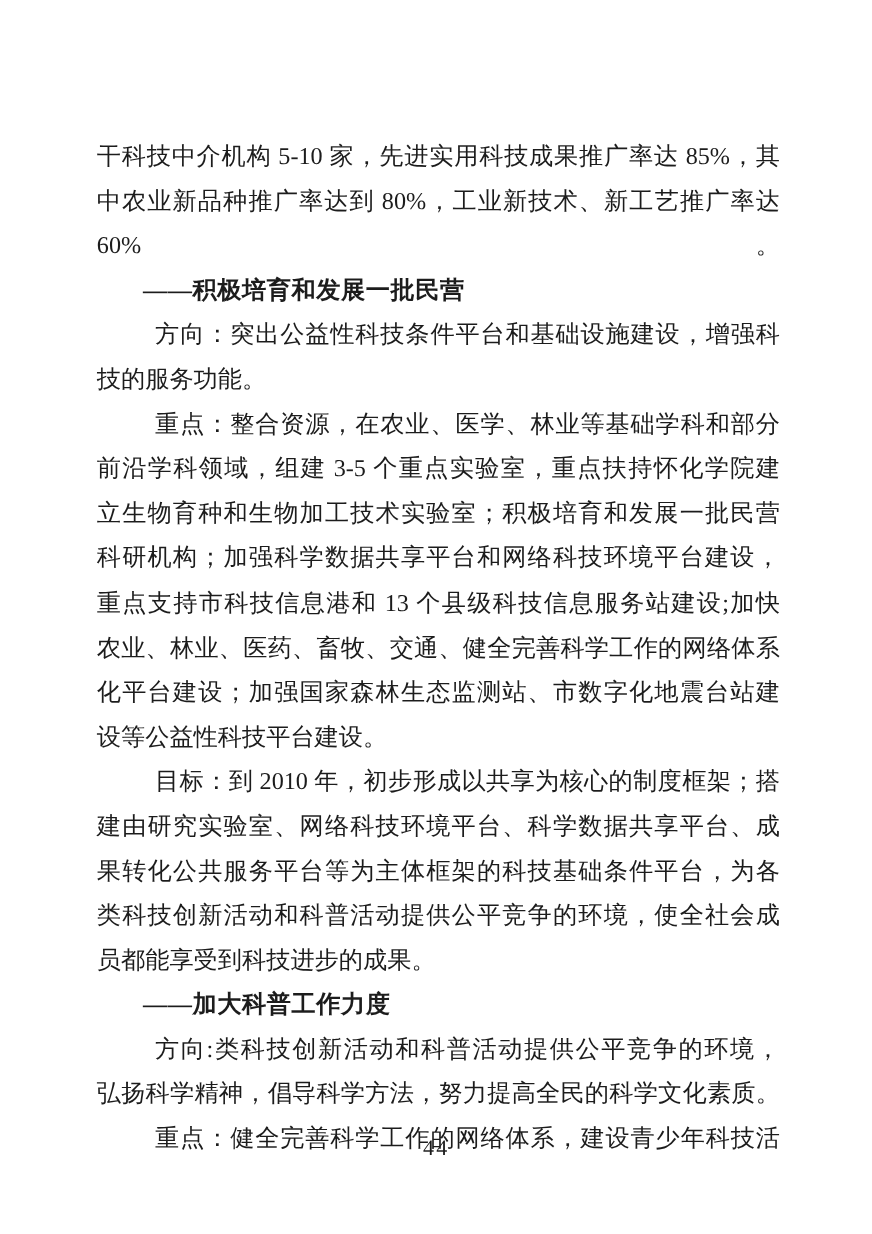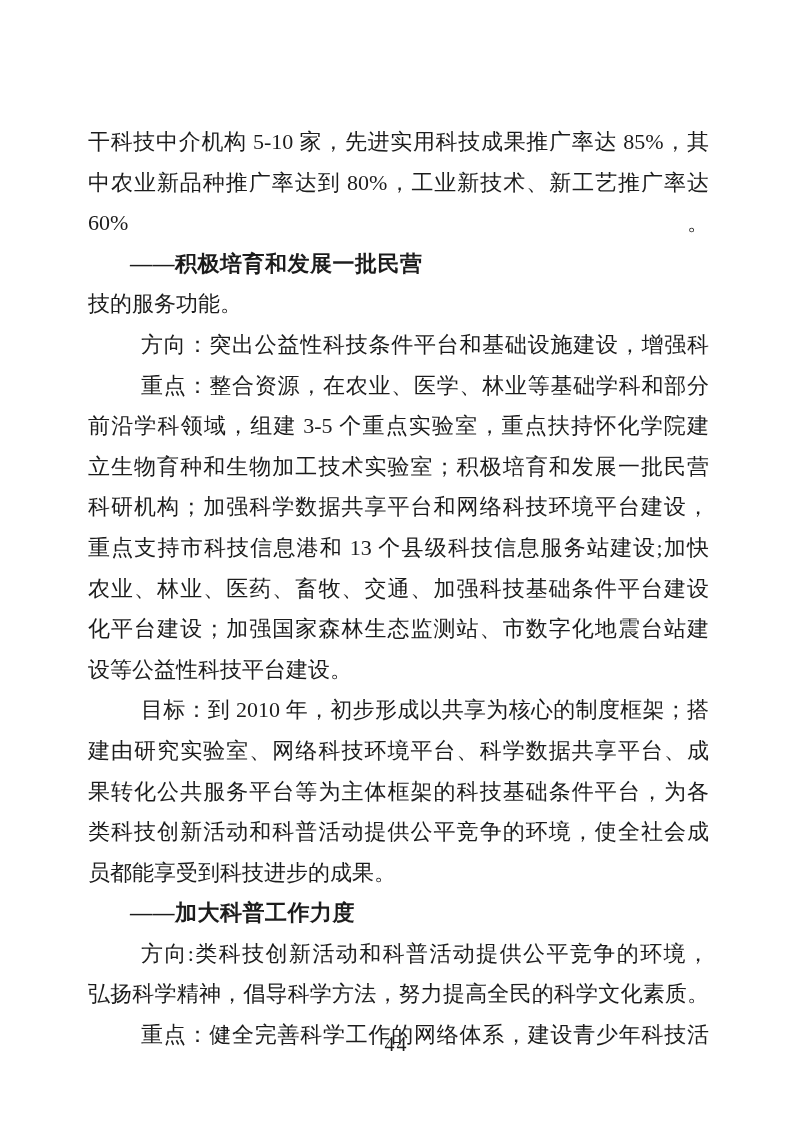--- a/index.html
+++ b/index.html
@@ -59,30 +59,30 @@
 <div class="page">
   <div class="doc-body">
       <div class="block paragraph-continuation">
         <div class="line fill">干科技中介机构 5-10 家，先进实用科技成果推广率达 85%，其</div>
         <div class="line fill">中农业新品种推广率达到 80%，工业新技术、新工艺推广率达 60%。</div>
       </div>
       <div class="block heading">
         <div class="line">——积极培育和发展一批民营</div>
       </div>
       <div class="block paragraph">
+        <div class="line fill indent">方向：突出公益性科技条件平台和基础设施建设，增强科</div>
         <div class="line">技的服务功能。</div>
-        <div class="line fill indent">方向：突出公益性科技条件平台和基础设施建设，增强科</div>
       </div>
       <div class="block paragraph">
         <div class="line fill indent">重点：整合资源，在农业、医学、林业等基础学科和部分</div>
         <div class="line fill">前沿学科领域，组建 3-5 个重点实验室，重点扶持怀化学院建</div>
         <div class="line fill">立生物育种和生物加工技术实验室；积极培育和发展一批民营</div>
         <div class="line fill">科研机构；加强科学数据共享平台和网络科技环境平台建设，</div>
         <div class="line fill">重点支持市科技信息港和 13 个县级科技信息服务站建设;加快</div>
-        <div class="line fill">农业、林业、医药、畜牧、交通、加强科技基础条件平台建设</div>
+        <div class="line fill">农业、林业、医药、畜牧、交通、健全完善科学工作的网络体系</div>
         <div class="line fill">化平台建设；加强国家森林生态监测站、市数字化地震台站建</div>
         <div class="line">设等公益性科技平台建设。</div>
       </div>
       <div class="block paragraph">
         <div class="line fill indent">目标：到 2010 年，初步形成以共享为核心的制度框架；搭</div>
         <div class="line fill">建由研究实验室、网络科技环境平台、科学数据共享平台、成</div>
         <div class="line fill">果转化公共服务平台等为主体框架的科技基础条件平台，为各</div>
         <div class="line fill">类科技创新活动和科普活动提供公平竞争的环境，使全社会成</div>
         <div class="line">员都能享受到科技进步的成果。</div>
       </div>

